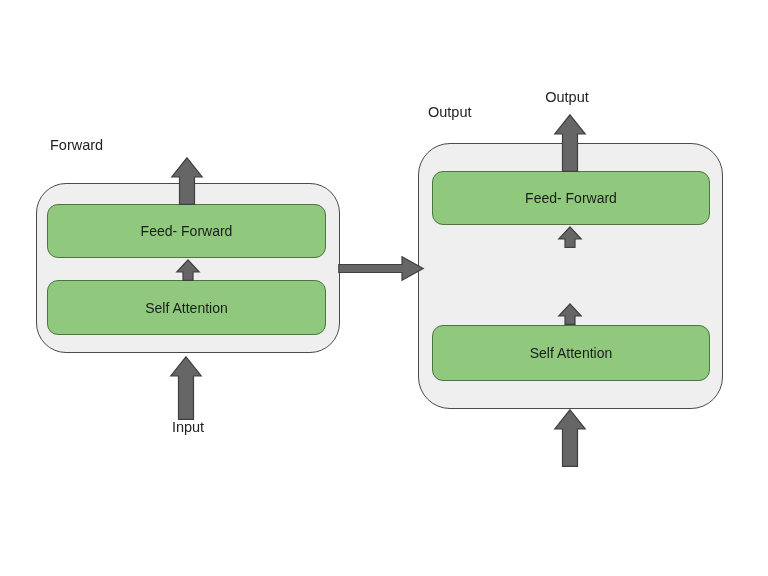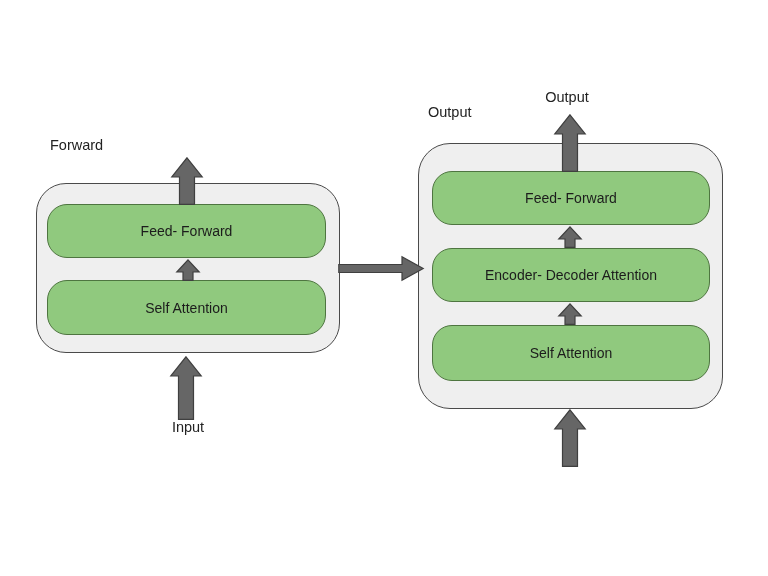--- a/index.html
+++ b/index.html
@@ -41,21 +41,21 @@
     border-radius: 30px;
   }
   .decoder-container {
     left: 418px; top: 143px; width: 305px; height: 266px;
     border-radius: 32px;
   }
   .block {
     position: absolute;
     background: var(--block-fill);
     border: 1.3px solid var(--block-border);
-    border-radius: 20px;
+    border-radius: 11px;
     display: flex;
     align-items: center;
     justify-content: center;
     font-size: 14px;
     color: #1c1c1c;
     z-index: 2;
     white-space: nowrap;
   }
   .enc-block { left: 47px; width: 279px; }
   .enc-ff { top: 204px; height: 54px; }
@@ -86,23 +86,20 @@
     <span>Feed- Forward</span>
   </div>
   <div class="block enc-block enc-sa">
     <span>Self Attention</span>
   </div>
 
   <div class="container decoder-container"></div>
   <div class="block dec-block dec-ff">
     <span>Feed- Forward</span>
   </div>
-  <div class="block dec-block dec-eda">
-    <span>Encoder- Decoder Attention</span>
-  </div>
   <div class="block dec-block dec-sa">
     <span>Self Attention</span>
   </div>
 
   <svg class="arrow" style="left:171px; top:157px;" width="32" height="48" viewBox="0 0 32 48">
     <polygon points="16,0.8 31.2,20 23.5,20 23.5,47.3 8.5,47.3 8.5,20 0.8,20"></polygon>
   </svg>
 
   <svg class="arrow" style="left:176px; top:259px;" width="24" height="22" viewBox="0 0 24 22">
     <polygon points="12,0.8 23.2,13 17,13 17,21.3 7,21.3 7,13 0.8,13"></polygon>

